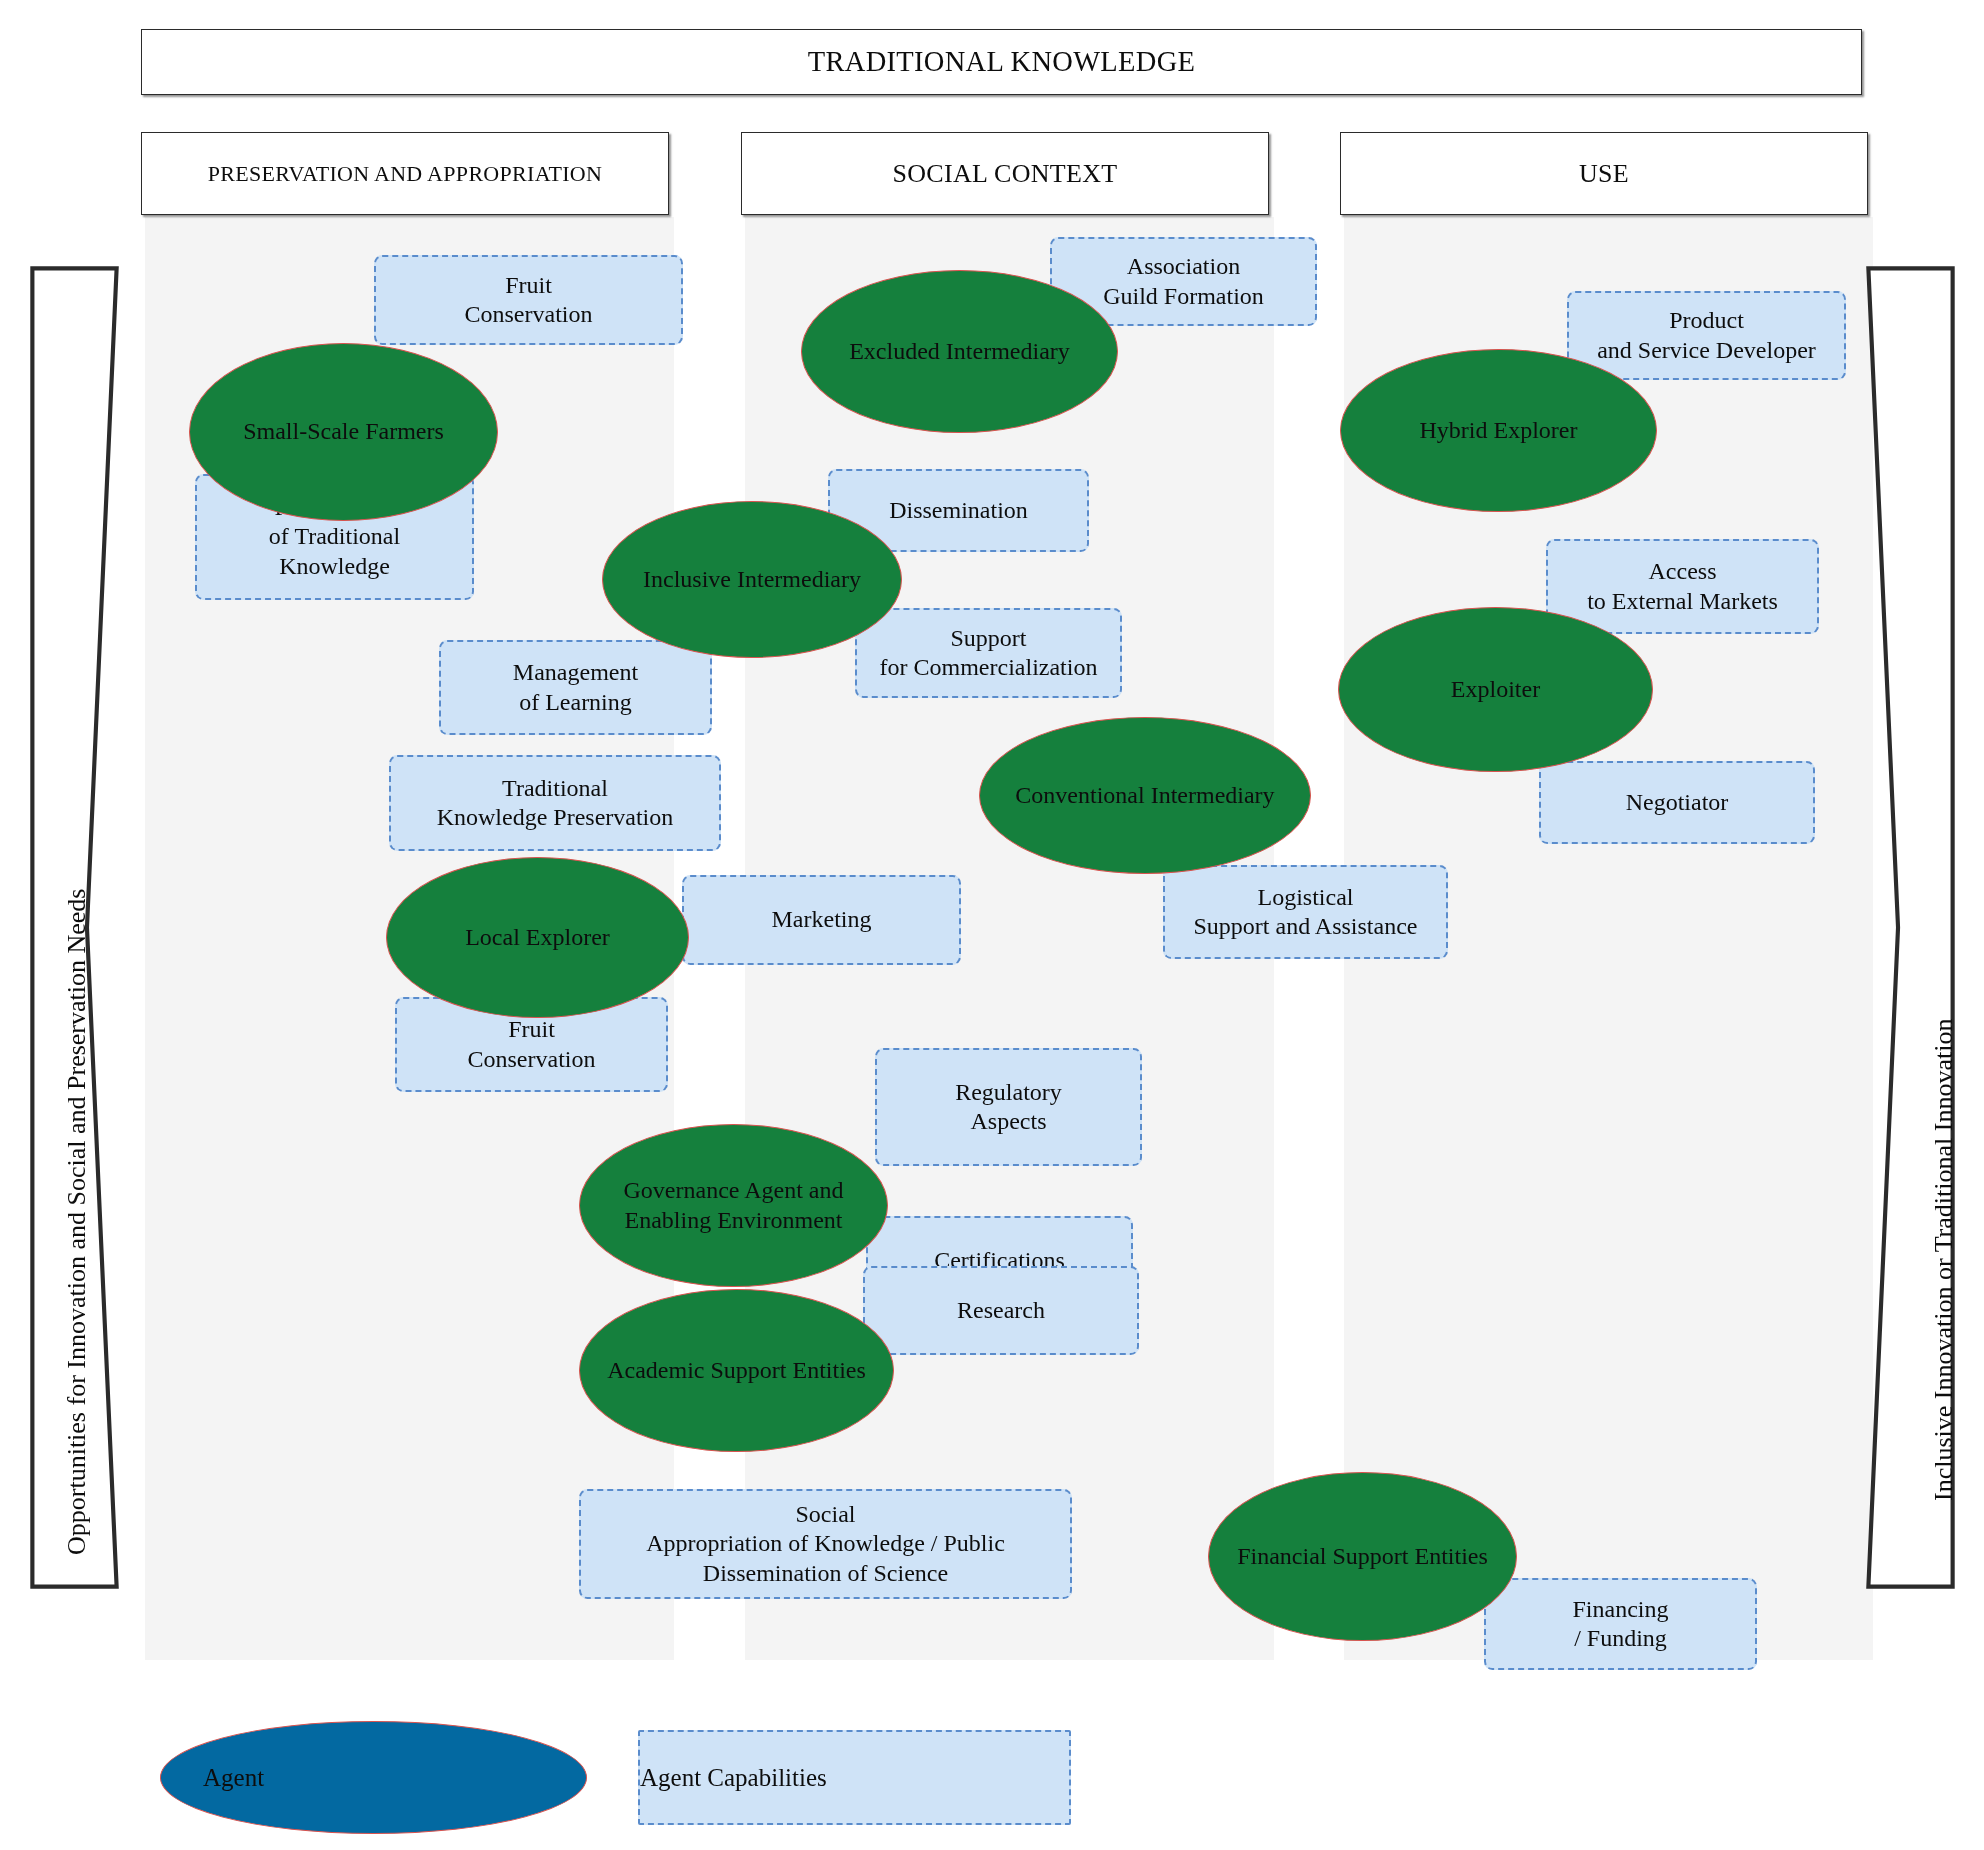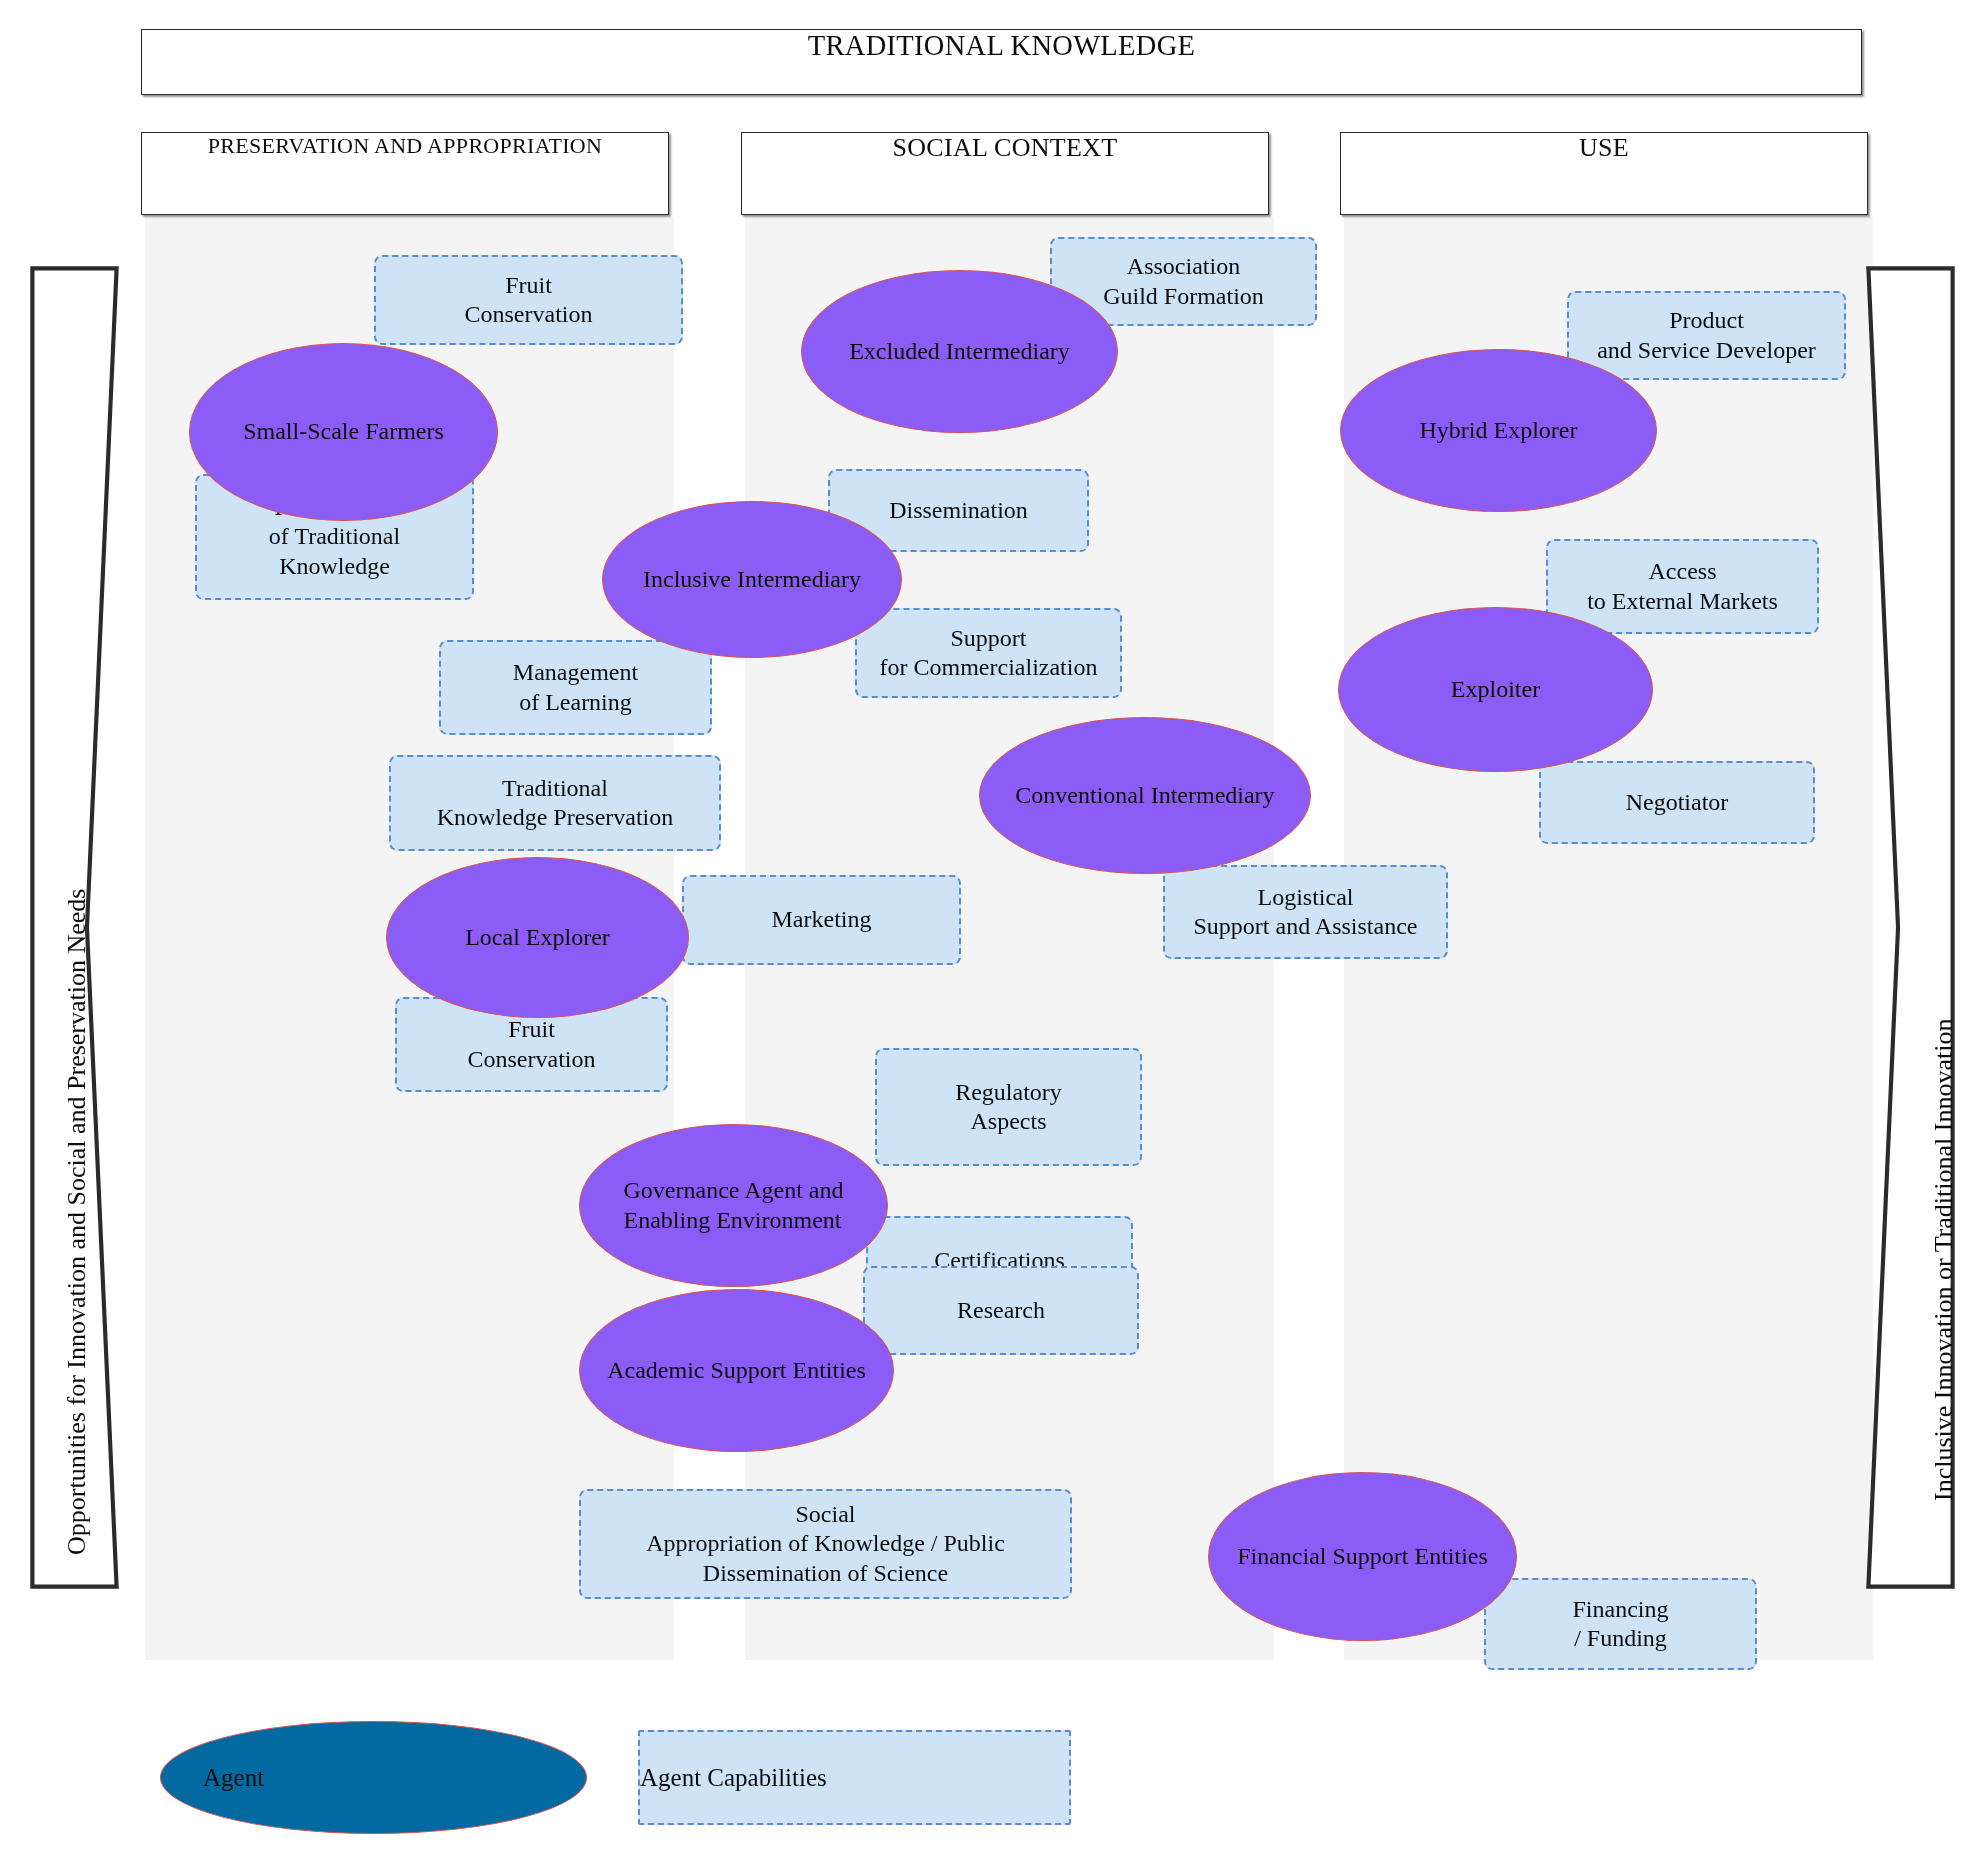--- a/index.html
+++ b/index.html
@@ -16,21 +16,21 @@
     overflow: hidden;
   }
 
   
   .hdr-box {
     position: absolute;
     background: #ffffff;
     border: 1.8px solid #2b2b2b;
     box-shadow: 2.4px 2.4px 1.8px rgba(60,60,60,0.55);
     display: flex;
-    align-items: flex-start;
+    align-items: center;
     justify-content: center;
     text-align: center;
     color: #0d0d0d;
     letter-spacing: 0.3px;
   }
   #hdr-main { left: 141px; top: 28.5px; width: 1721px; height: 66px; font-size: 28.5px; }
   #hdr-c1 { left: 141px; top: 132px; width: 528px; height: 83px; font-size: 22px; line-height: 1.18; }
   #hdr-c2 { left: 741px; top: 132px; width: 528px; height: 83px; font-size: 26px; }
   #hdr-c3 { left: 1340px; top: 132px; width: 528px; height: 83px; font-size: 26px; }
 
@@ -78,26 +78,27 @@
     font-size: 24px;
     line-height: 1.22;
     color: #0d0d0d;
     padding: 2.4px 6px;
     z-index: 2;
   }
 
   
   .agent {
     position: absolute;
-    background: #8b5cf6;
+    background: #15803d;
     border: 1.8px solid #d9534f;
     border-radius: 50%;
     display: flex;
     align-items: center;
     justify-content: center;
+    text-align: center;
     font-size: 24px;
     line-height: 1.22;
     color: #0d0d0d;
     padding: 0 10.7px;
     z-index: 3;
   }
 
   
   #legend-agent {
     position: absolute;

